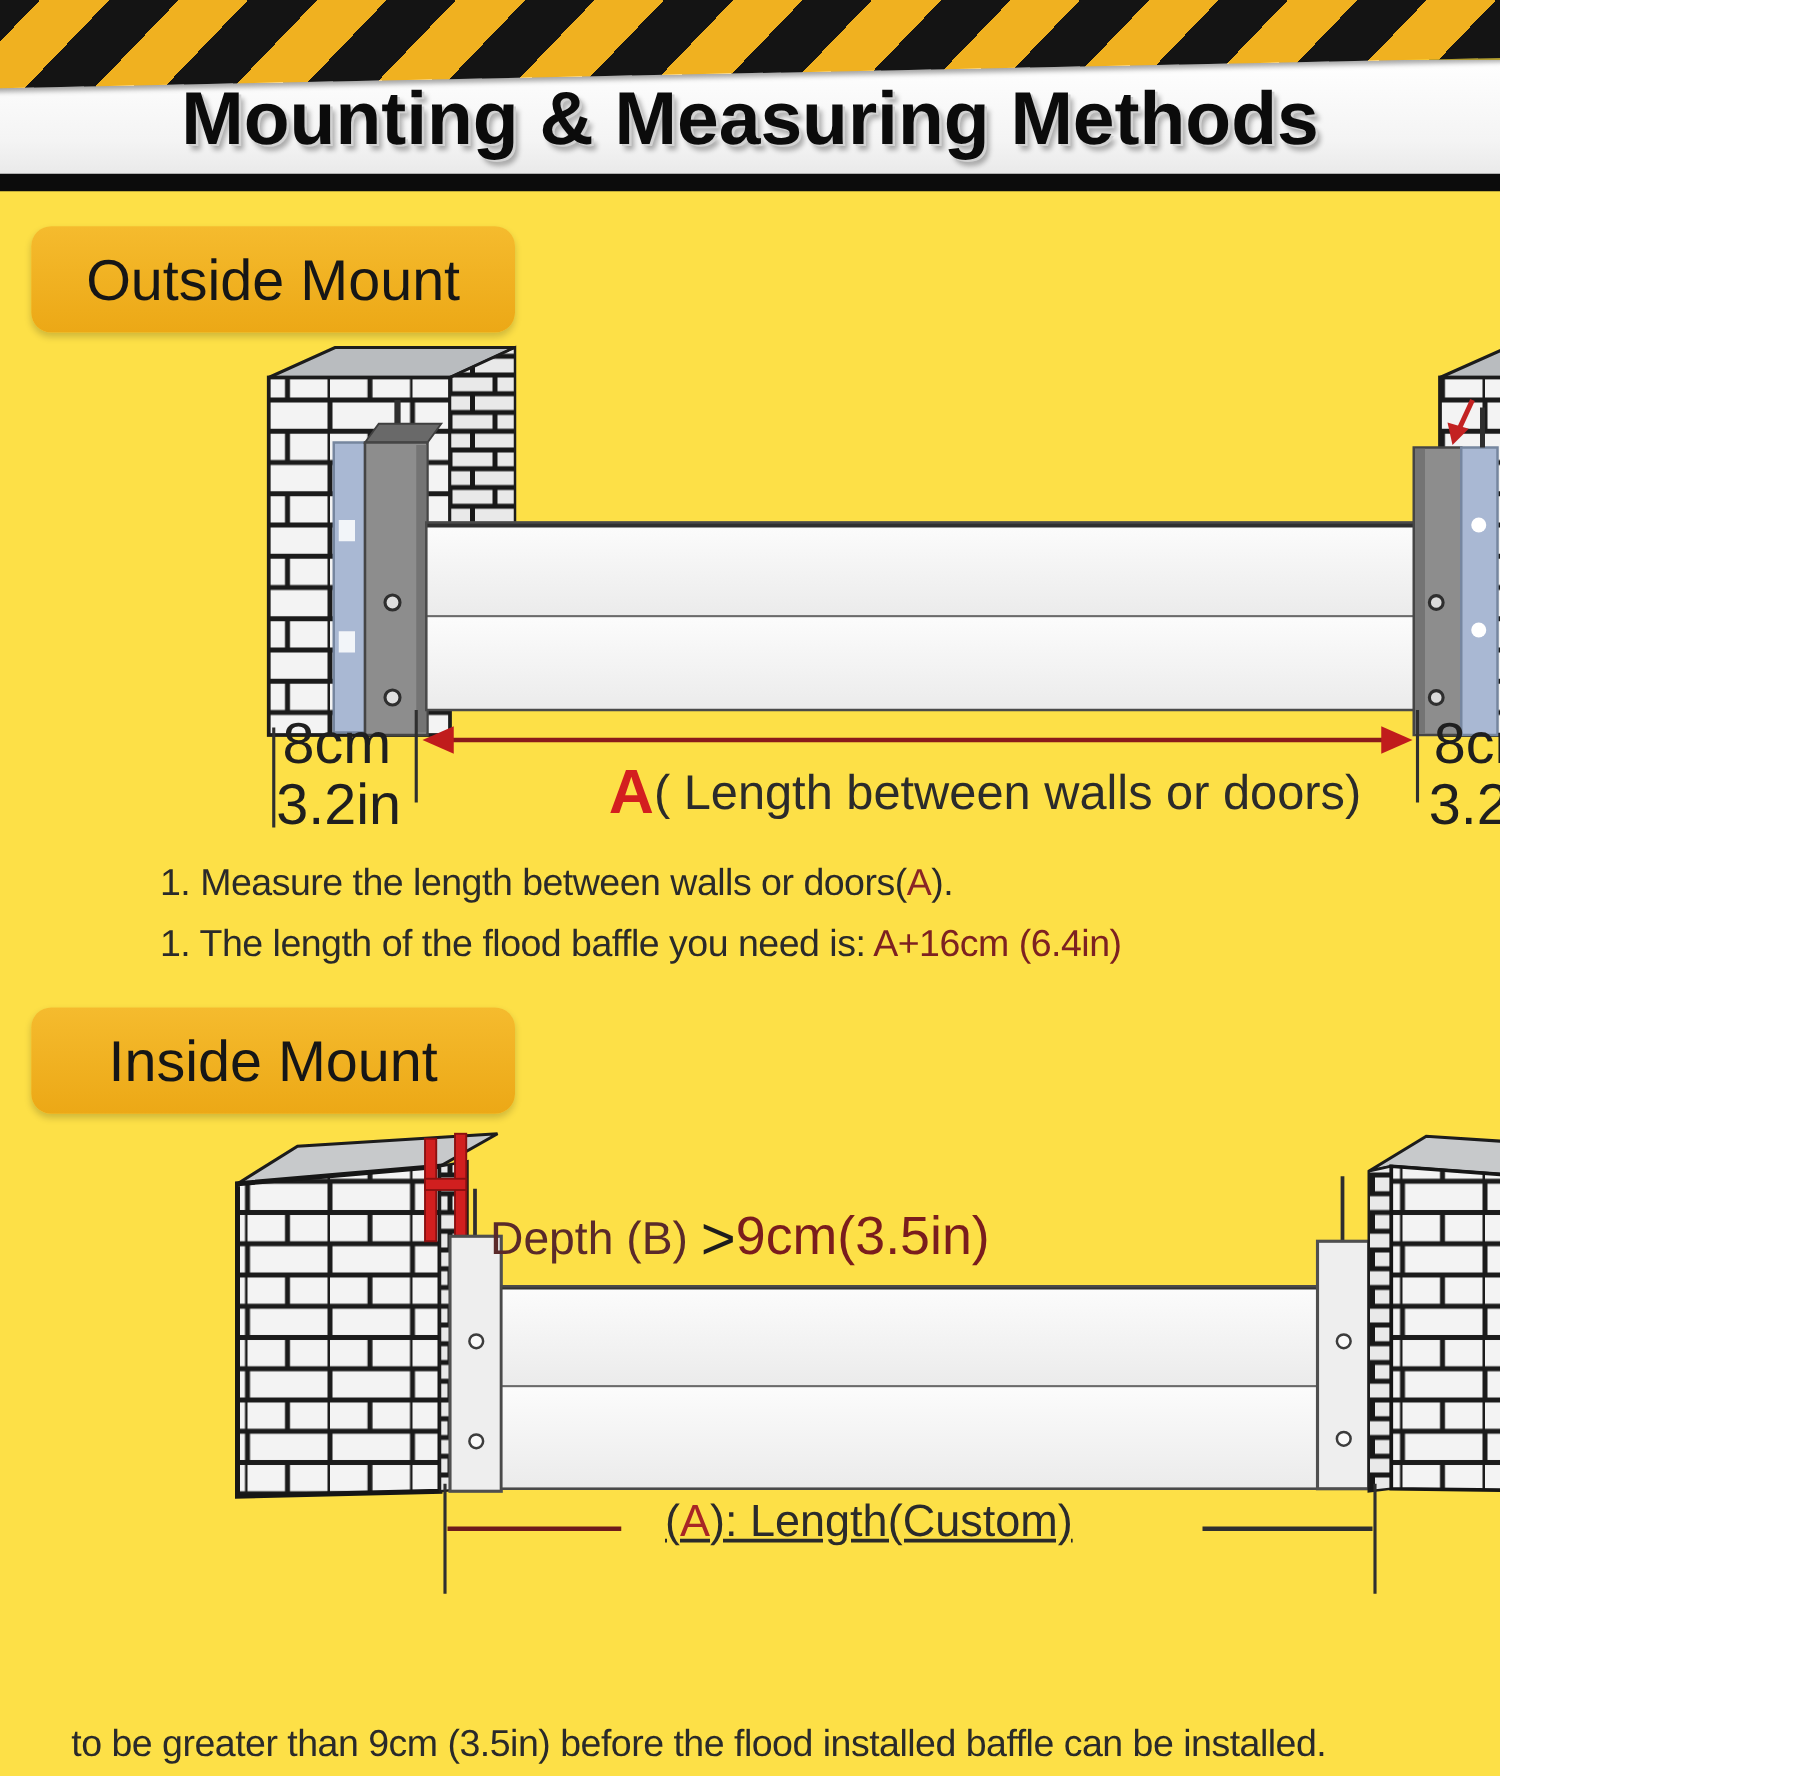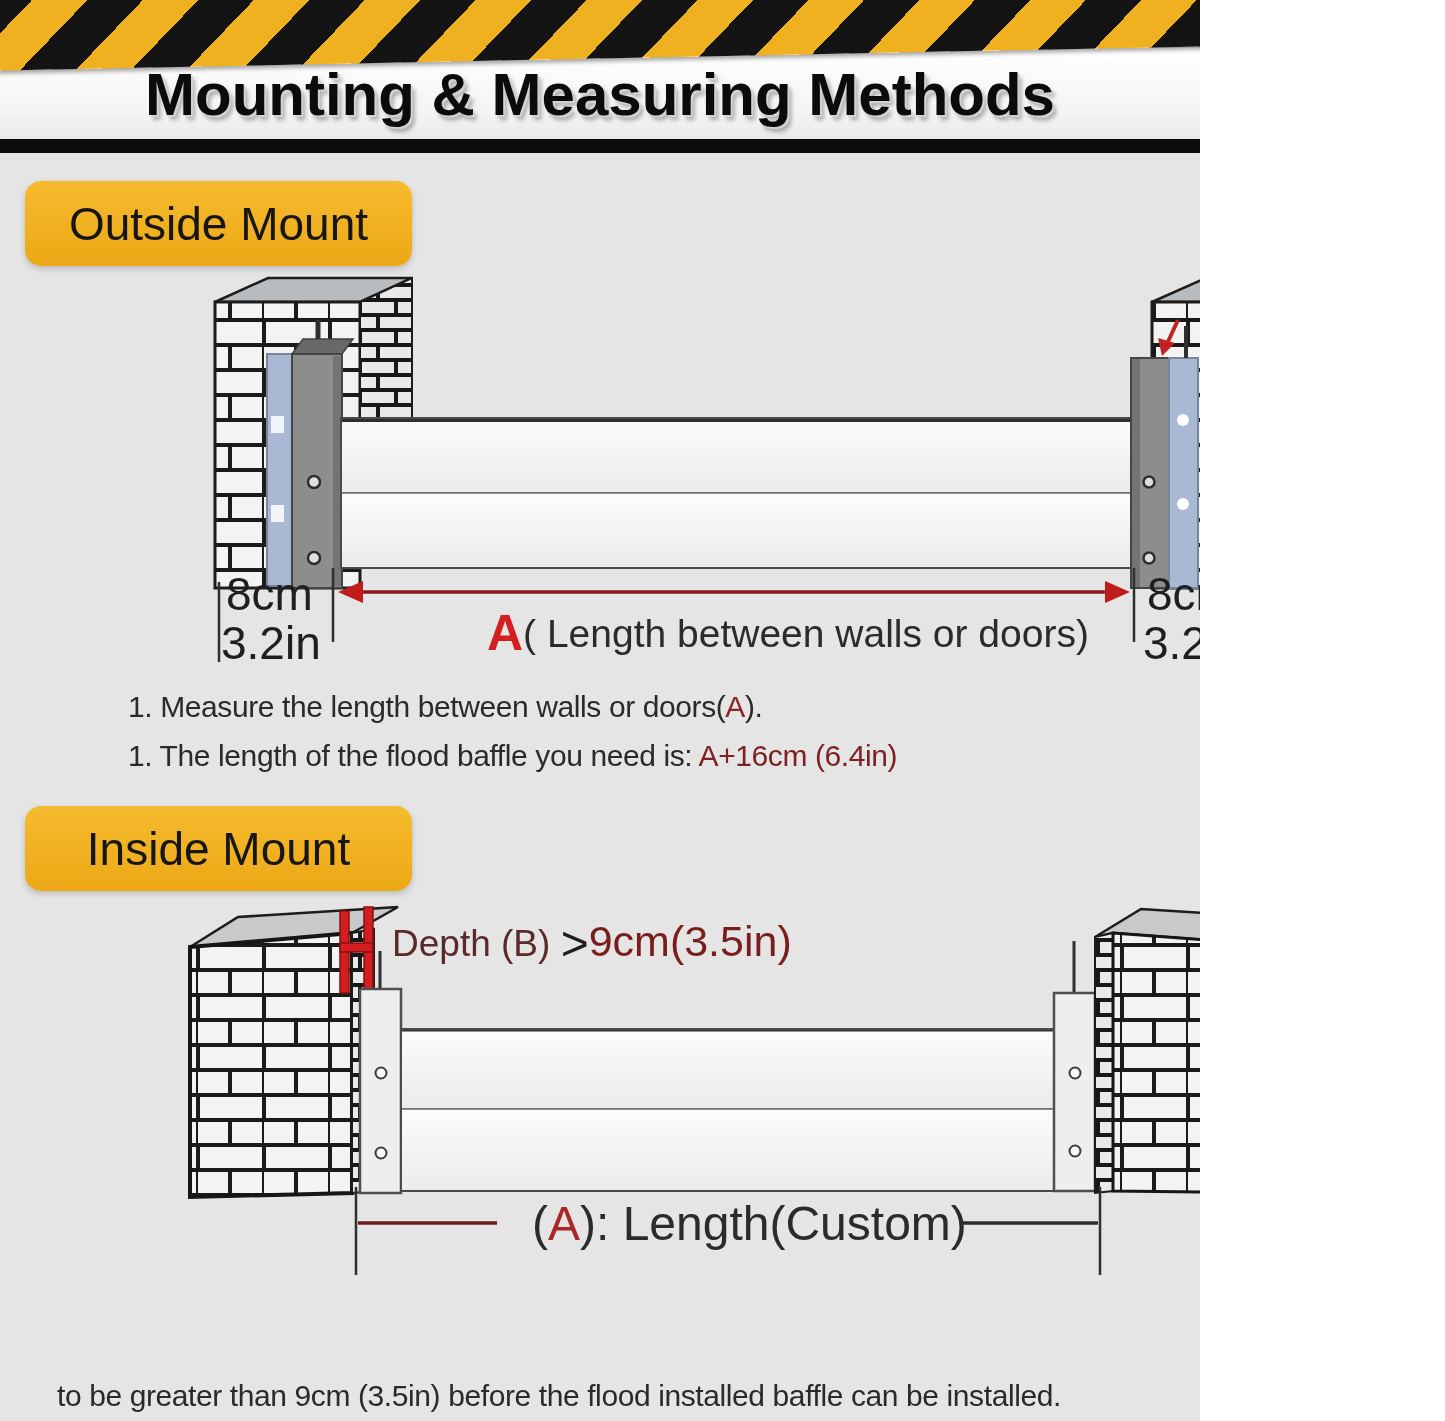--- a/index.html
+++ b/index.html
@@ -1,16 +1,16 @@
 <!DOCTYPE html>
 <html><head>
 <meta charset="utf-8">
 <style>
   html,body{margin:0;padding:0;background:#ffffff;}
-  .canvas{position:relative;width:1200px;height:1421px;background:#e5e5e5;overflow:hidden;
+  .canvas{position:relative;width:1200px;height:1421px;background:#fde047;overflow:hidden;
           font-family:"Liberation Sans","DejaVu Sans",sans-serif;color:#262626;}
 
   
   .titleband{position:absolute;top:48px;left:0;width:100%;height:92px;
              background:linear-gradient(180deg,#ffffff 0%,#f4f4f4 70%,#e9e9e9 100%);}
   .hazard{position:absolute;top:-20px;left:-18px;width:1485px;height:76px;
           transform:rotate(-1.15deg);
           background:repeating-linear-gradient(135deg,#141414 0 40px,#f0b120 40px 80px);
           box-shadow:0 3px 4px rgba(0,0,0,.35);}
   .title{position:absolute;top:60px;left:0;width:100%;text-align:center;
@@ -28,25 +28,25 @@
 
   
   #svg-outside{position:absolute;top:270px;left:0;}
   #svg-inside{position:absolute;top:895px;left:0;}
 
   
   .dimtxt{position:absolute;font-size:46px;color:#1f1f1f;line-height:1.0;white-space:nowrap;}
   .alabel{position:absolute;white-space:nowrap;}
   .alabel .biga{font-size:50px;font-weight:bold;color:#d31f1f;vertical-align:-3px;}
   .alabel .resta{font-size:39px;color:#2b2b2b;}
-  .depthlabel{position:absolute;white-space:nowrap;}
+  .depthlabel{position:absolute;white-space:nowrap;margin-top:48px;}
   .depthlabel .dpre{font-size:37px;color:#5a2a2a;}
   .depthlabel .dgt{font-size:48px;color:#1d1d1d;vertical-align:-4px;}
   .depthlabel .dval{font-size:43px;color:#7a1d1d;}
-  .customlabel{position:absolute;white-space:nowrap;font-size:48px;color:#2b2b2b;}
+  .customlabel{position:absolute;white-space:nowrap;font-size:36px;color:#2b2b2b;text-decoration:underline;}
   .customlabel .ca{color:#a82626;}
 
   
   .step{position:absolute;font-size:30px;letter-spacing:-0.4px;color:#2a2a2a;white-space:nowrap;}
   .red1{color:#8a2626;}
   .red2{color:#7d2121;}
   .red3{color:#6e2a2a;}
   .red4{color:#8c2a2a;}
 </style>
 </head>

